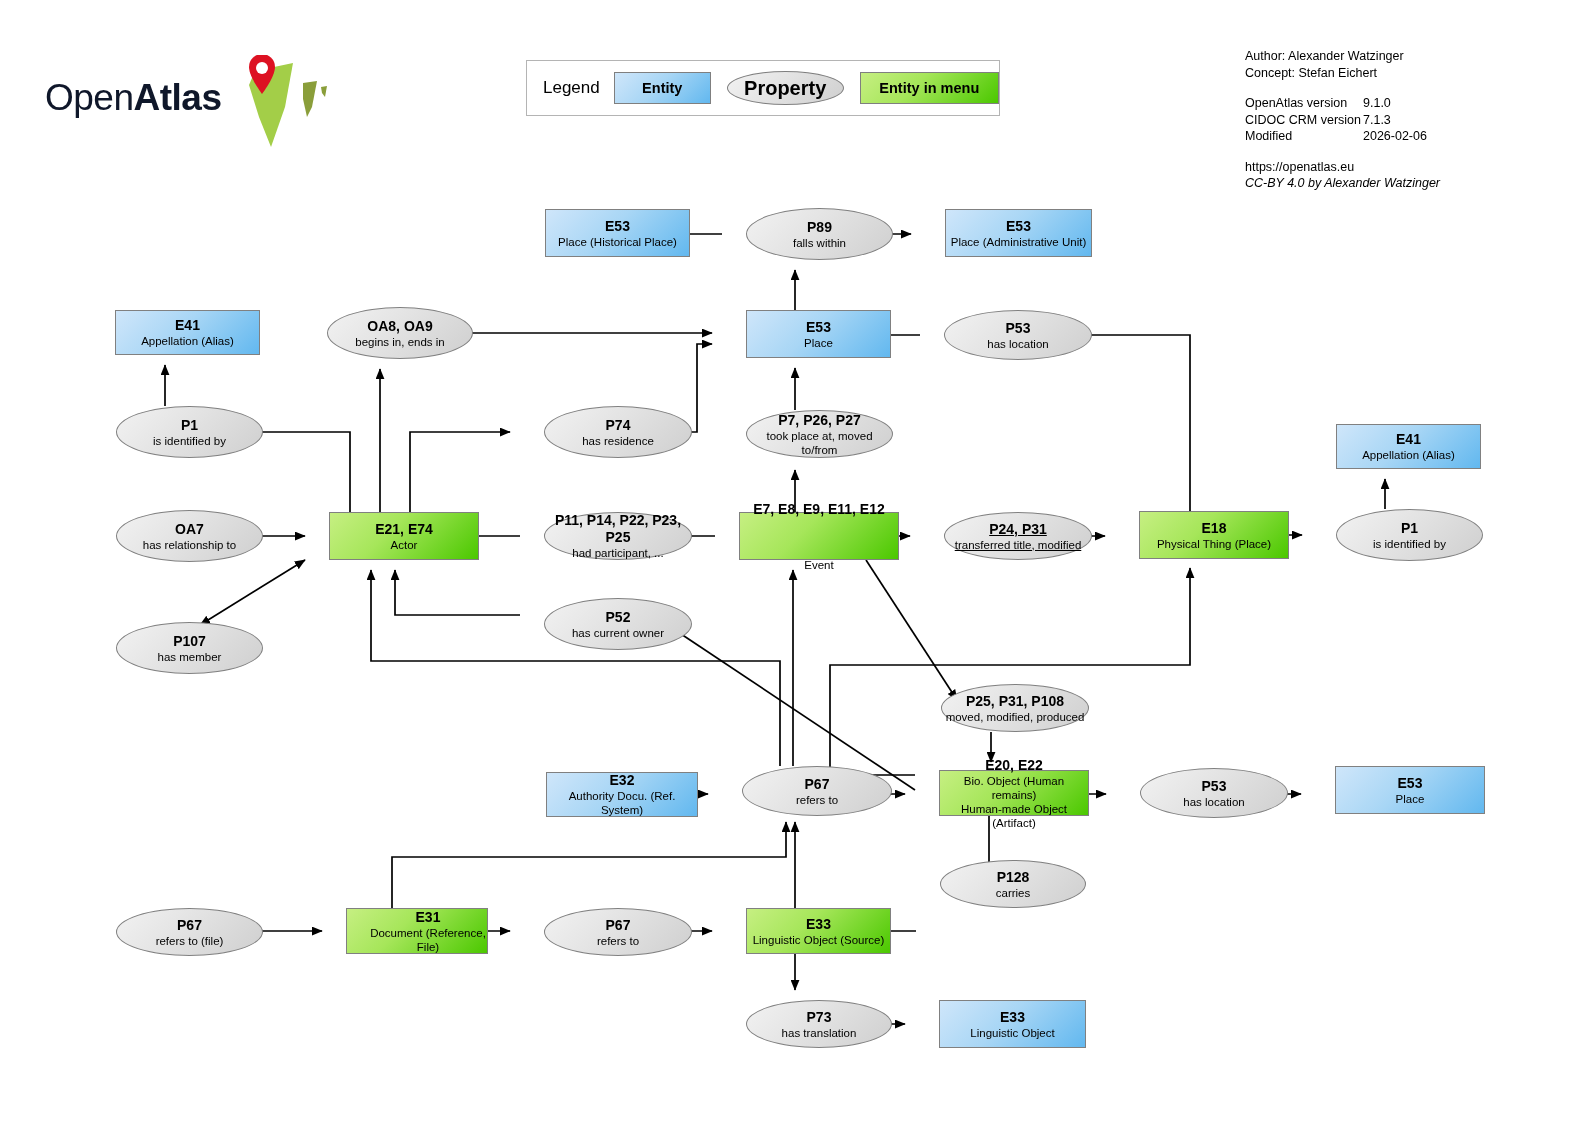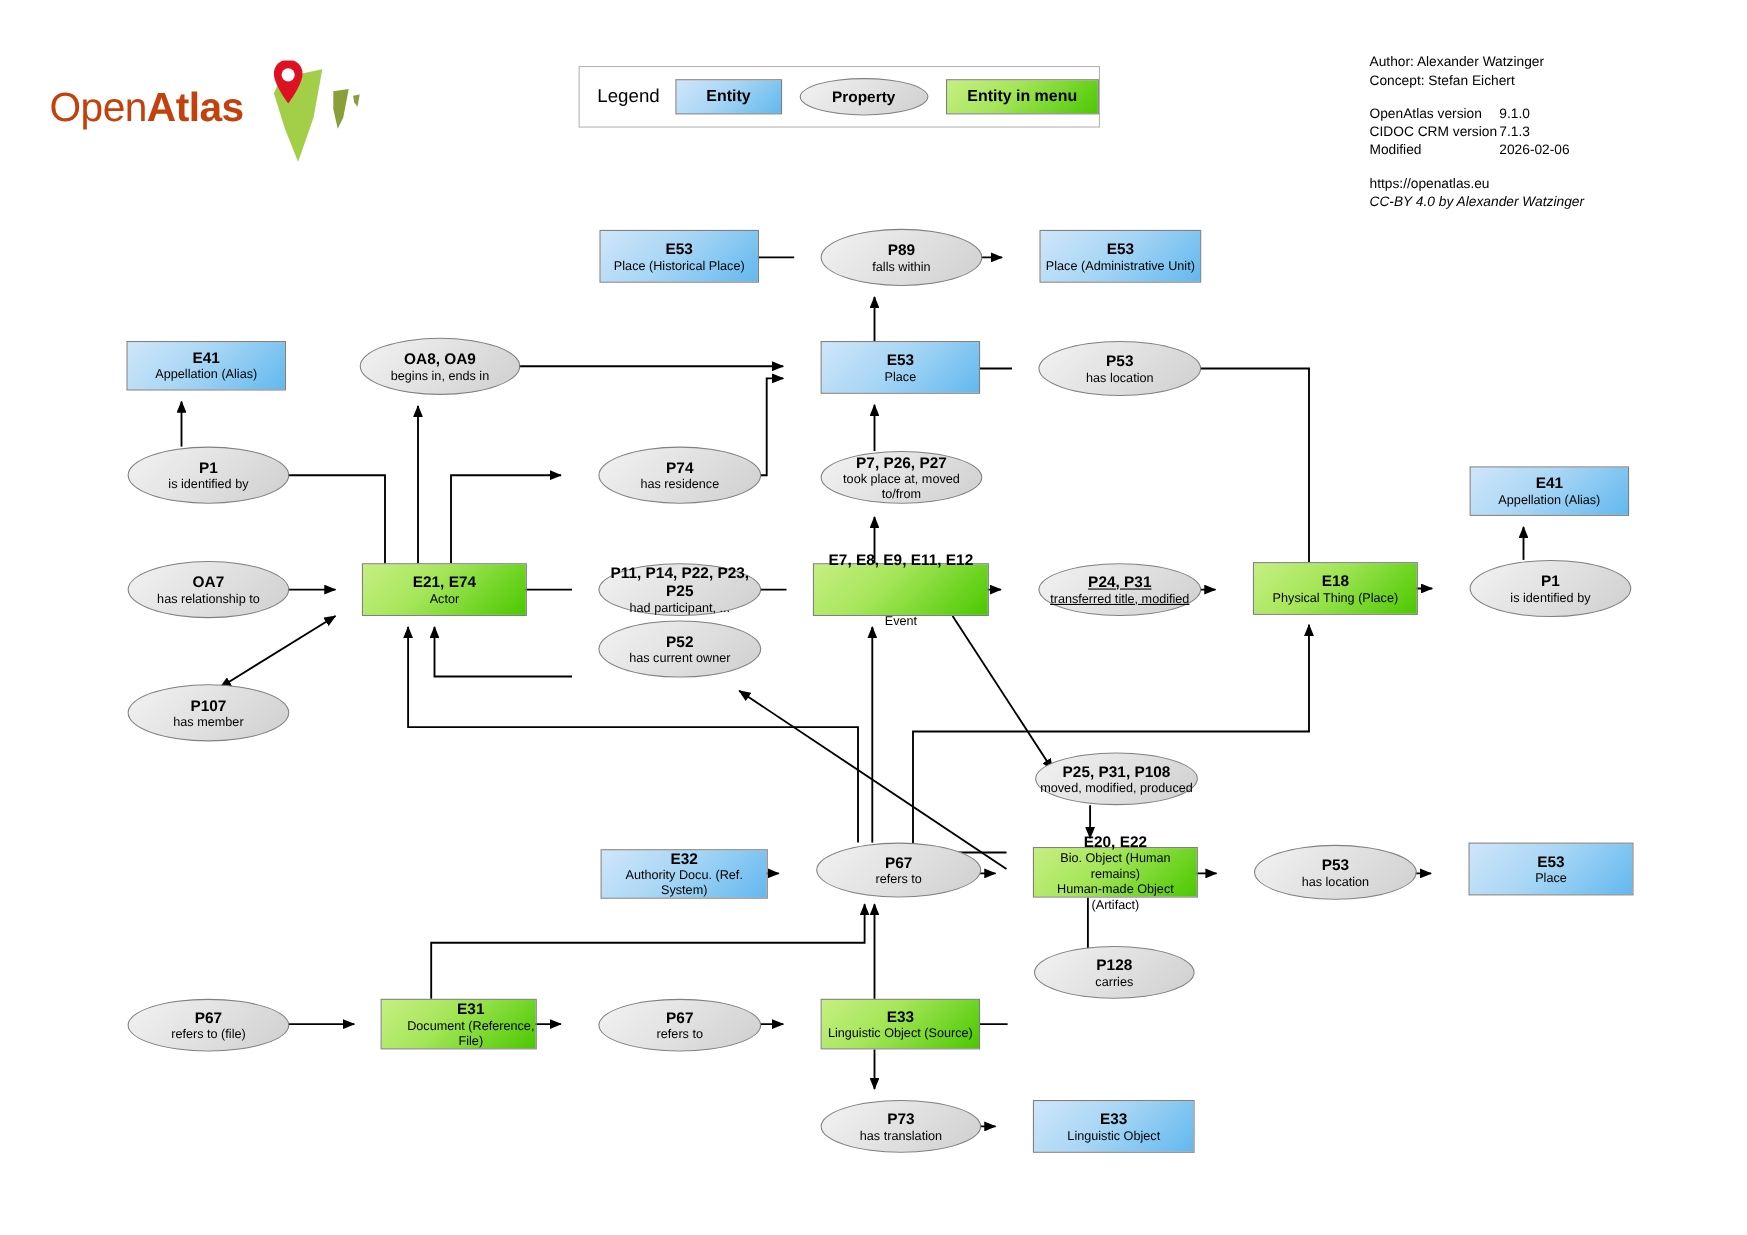--- a/index.html
+++ b/index.html
@@ -1,39 +1,39 @@
 <!DOCTYPE html>
 <html><head>
 <meta charset="utf-8">
 <style>
   html,body{margin:0;padding:0;background:#ffffff;}
   body{width:1588px;height:1123px;position:relative;overflow:hidden;
        font-family:"Liberation Sans","DejaVu Sans",sans-serif;color:#000;}
 
   
   #logo{position:absolute;left:45px;top:55px;width:290px;height:95px;}
-  #logo .wordmark{position:absolute;left:0;top:22px;font-size:37px;letter-spacing:-.5px;color:#c2410c;}
+  #logo .wordmark{position:absolute;left:0;top:22px;font-size:37px;letter-spacing:-.5px;color:#0f172a;}
   #logo .wordmark b{font-weight:bold;}
   #logo .wordmark span.thin{font-weight:normal;}
 
   
   #meta{position:absolute;left:1245px;top:48px;font-size:12.5px;line-height:16.5px;}
   #meta .row{display:flex;}
   #meta .k{width:118px;}
   #meta .gap{height:14px;}
   #meta .lic{font-style:italic;}
 
   
   #legend{position:absolute;left:526px;top:60px;width:472px;height:54px;
           border:1px solid #b4b4b4;background:#fff;display:flex;align-items:center;}
   #legend .lbl{font-size:17px;margin-left:16px;margin-right:14px;}
   #legend .lgbox{width:101px;height:30px;display:flex;align-items:center;justify-content:center;
                  font-weight:bold;font-size:14.5px;border:1px solid #7f7f7f;}
   #legend .lgell{width:122px;height:32px;display:flex;align-items:center;justify-content:center;
-                 font-weight:bold;font-size:14px;border:1px solid #7f7f7f;border-radius:50%;
+                 font-weight:bold;font-size:20px;border:1px solid #7f7f7f;border-radius:50%;
                  margin-left:16px;}
   #legend .lgmenu{width:146px;height:30px;display:flex;align-items:center;justify-content:center;
                  font-weight:bold;font-size:14.5px;border:1px solid #7f7f7f;margin-left:16px;}
 
   .bluefill{background:linear-gradient(135deg,#cfe6fa 0%,#a8d6f5 45%,#62b8ef 100%);}
   .greyfill{background:linear-gradient(135deg,#f2f2f2 0%,#e3e3e3 45%,#cfcfcf 100%);}
   .greenfill{background:linear-gradient(135deg,#c6ef82 0%,#a6e65a 40%,#4bc800 100%);}
 
   
   #graph{position:absolute;left:0;top:0;width:1588px;height:1123px;}
@@ -251,21 +251,21 @@
       <div class="t2">Physical Thing (Place)</div>
     </div>
     <div class="node greyfill ell" style="left: 1312px; top: 509px; width: 147px; height: 52px;">
       <div class="t1">P1</div>
       <div class="t2">is identified by</div>
     </div>
     <div class="node greyfill ell" style="left: 92px; top: 622px; width: 147px; height: 52px;">
       <div class="t1">P107</div>
       <div class="t2">has member</div>
     </div>
-    <div class="node greyfill ell" style="left: 520px; top: 564px; width: 148px; height: 52px;">
+    <div class="node greyfill ell" style="left: 520px; top: 598px; width: 148px; height: 52px;">
       <div class="t1">P52</div>
       <div class="t2">has current owner</div>
     </div>
     <div class="node greyfill ell" style="left: 917px; top: 684px; width: 148px; height: 48px;">
       <div class="t1">P25, P31, P108</div>
       <div class="t2">moved, modified, produced</div>
     </div>
     <div class="node bluefill" style="left: 522px; top: 772px; width: 152px; height: 45px;">
       <div class="t1">E32</div>
       <div class="t2">Authority Docu. (Ref. System)</div>

